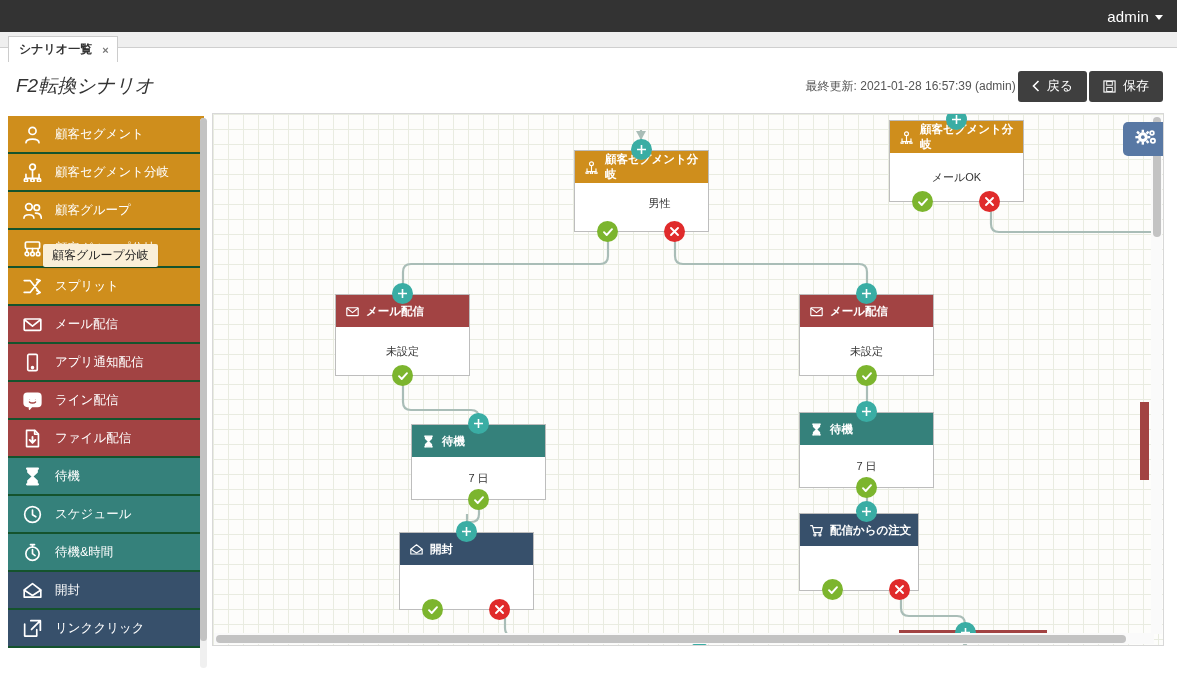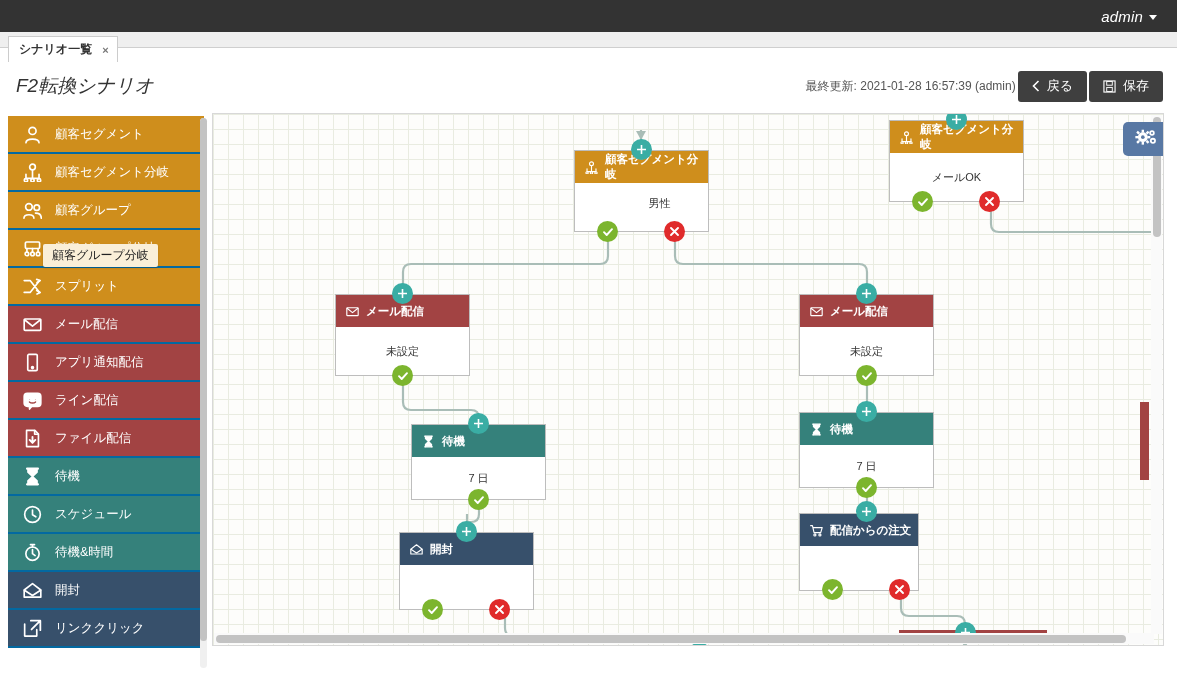--- a/index.html
+++ b/index.html
@@ -10,22 +10,22 @@
     overflow: hidden;
   }
 
   
   .topbar {
     position: absolute; left: 0; top: 0; width: 1177px; height: 32px;
     background: #333333; color: #ffffff;
     display: flex; align-items: center; justify-content: flex-end;
   }
   .topbar .user {
-    font-size: 15px; padding-right: 20px; letter-spacing: .2px;
-    display: flex; align-items: center; gap: 6px; cursor: pointer; font-style: italic;
+    font-size: 15px; padding-right: 14px; letter-spacing: .2px;
+    display: flex; align-items: center; gap: 6px; cursor: pointer;
   }
   .caret-down {
     width: 0; height: 0; border-left: 4px solid transparent;
     border-right: 4px solid transparent; border-top: 5px solid #ffffff;
     display: inline-block; margin-top: 2px;
   }
 
   
   .tabstrip {
     position: absolute; left: 0; top: 32px; width: 1177px; height: 16px;
@@ -59,21 +59,21 @@
     display: flex; align-items: center; gap: 7px;
     font-family: "Liberation Sans", sans-serif;
   }
 
   
   .palette {
     position: absolute; left: 8px; top: 116px; width: 196px; height: 558px;
     overflow: hidden;
   }
   .pal-item {
-    height: 38px; margin-bottom: 0; border-bottom: 2px solid #0369a1;
+    height: 38px; margin-bottom: 0; border-bottom: 2px solid #14532d;
     display: flex; align-items: center; gap: 12px; padding-left: 13px;
     color: #ffffff; font-size: 12.5px; cursor: pointer; user-select: none;
   }
   .pal-item .glyph {
     width: 22px; height: 22px; display: flex; align-items: center;
     justify-content: center; flex: 0 0 22px;
   }
   .pal-item svg { display: block; }
   .c-orange { background: #cf8e1c; }
   .c-red    { background: #a24343; }

